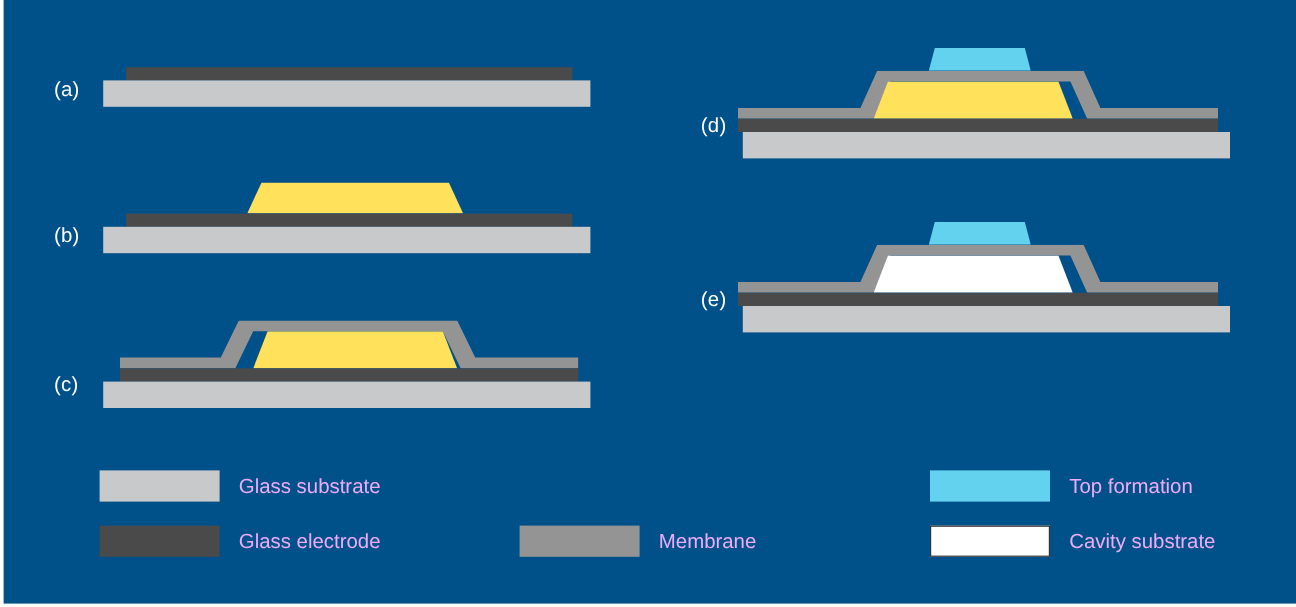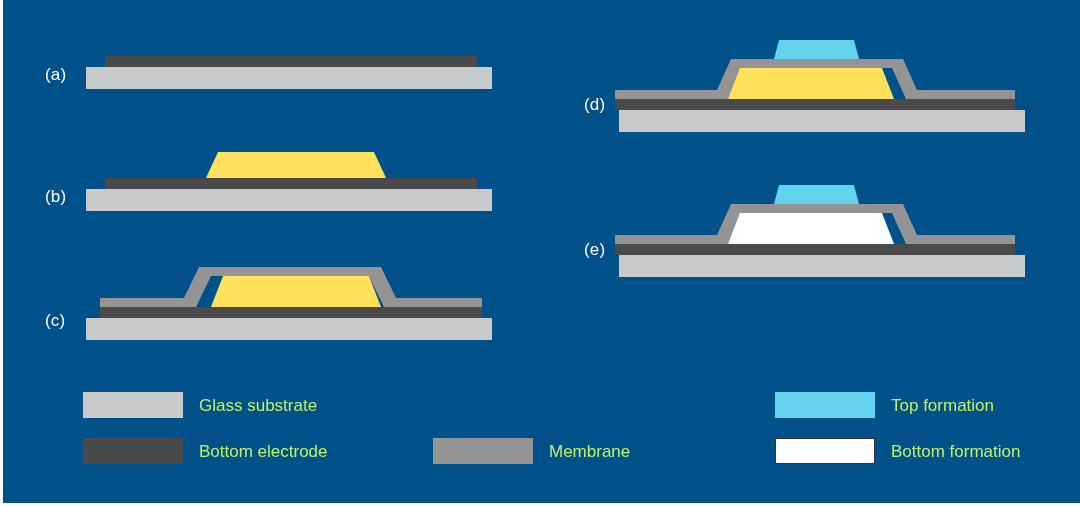--- a/index.html
+++ b/index.html
@@ -61,21 +61,21 @@
     position: absolute;
     display: flex;
     align-items: center;
   }
   .swatch {
     width: 100px;
     height: 26px;
     flex: 0 0 auto;
   }
   .legend-text {
-    color: #bef264;
+    color: #f0abfc;
     font-size: 17px;
     margin-left: 16px;
     white-space: nowrap;
     line-height: 1;
   }
 </style>
 </head>
 <body>
 
 <div id="stage">
@@ -171,34 +171,34 @@
 
   <div class="legend">
 
     <div class="legend-item" style="left:0px;top:0px;">
       <div class="swatch" style="background:#c8c9cb;"></div>
       <div class="legend-text">Glass substrate</div>
     </div>
 
     <div class="legend-item" style="left:0px;top:46px;">
       <div class="swatch" style="background:#4a4a4a;"></div>
-      <div class="legend-text">Bottom electrode</div>
+      <div class="legend-text">Glass electrode</div>
     </div>
 
 
     <div class="legend-item" style="left:350px;top:46px;">
       <div class="swatch" style="background:#949494;"></div>
       <div class="legend-text">Membrane</div>
     </div>
 
     <div class="legend-item" style="left:692px;top:0px;">
       <div class="swatch" style="background:#63d2ee;"></div>
       <div class="legend-text">Top formation</div>
     </div>
 
     <div class="legend-item" style="left:692px;top:46px;">
       <div class="swatch" style="background:#ffffff;border:1.5px solid #333333;box-sizing:border-box;"></div>
-      <div class="legend-text">Bottom formation</div>
+      <div class="legend-text">Cavity substrate</div>
     </div>
 
   </div>
 
 </div>
 
 </body></html>

